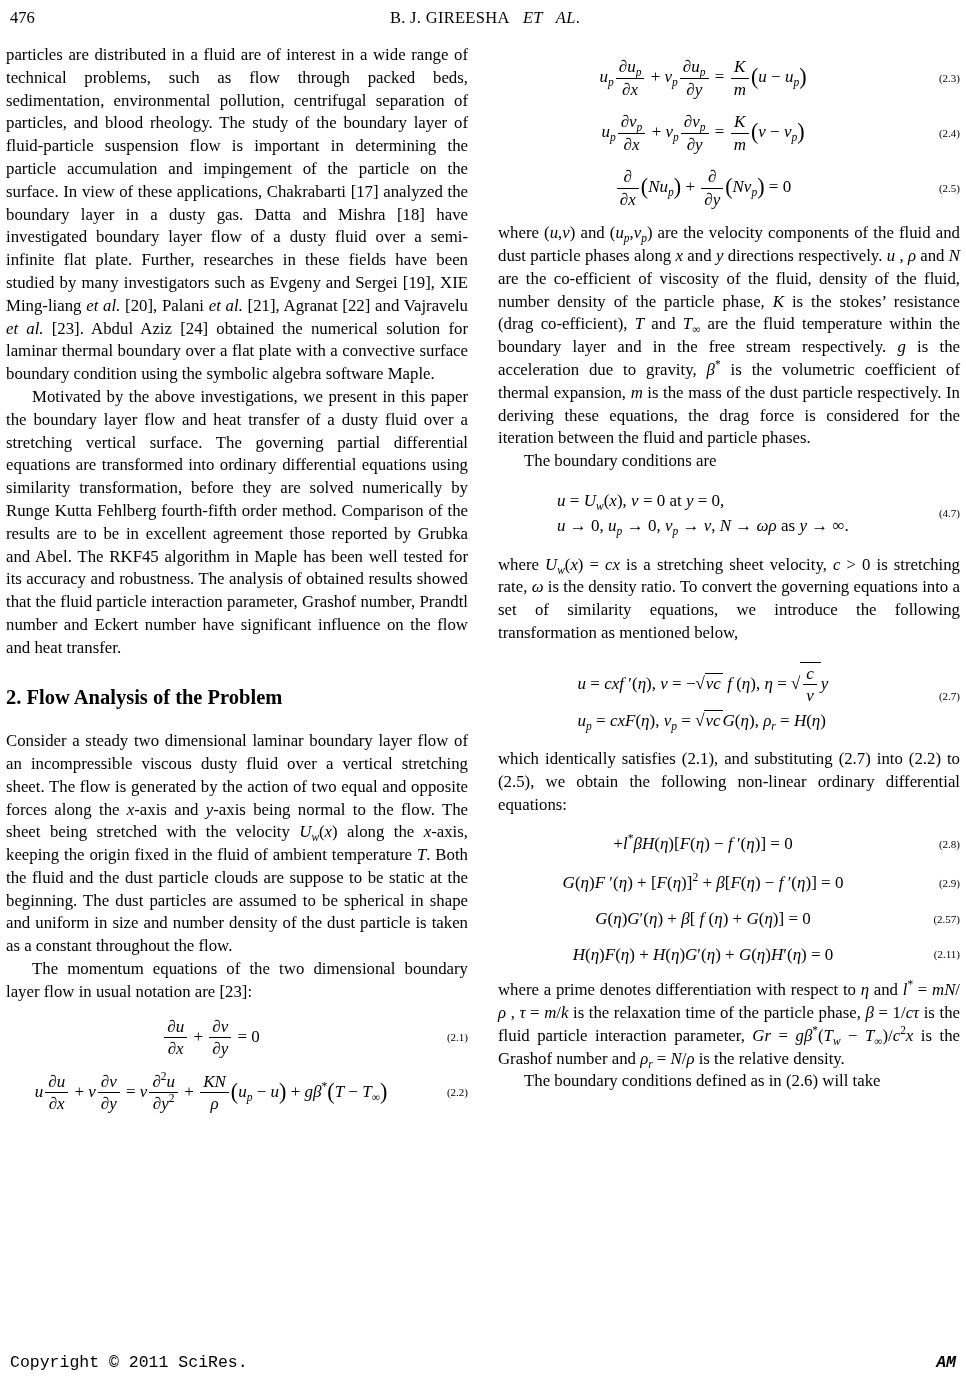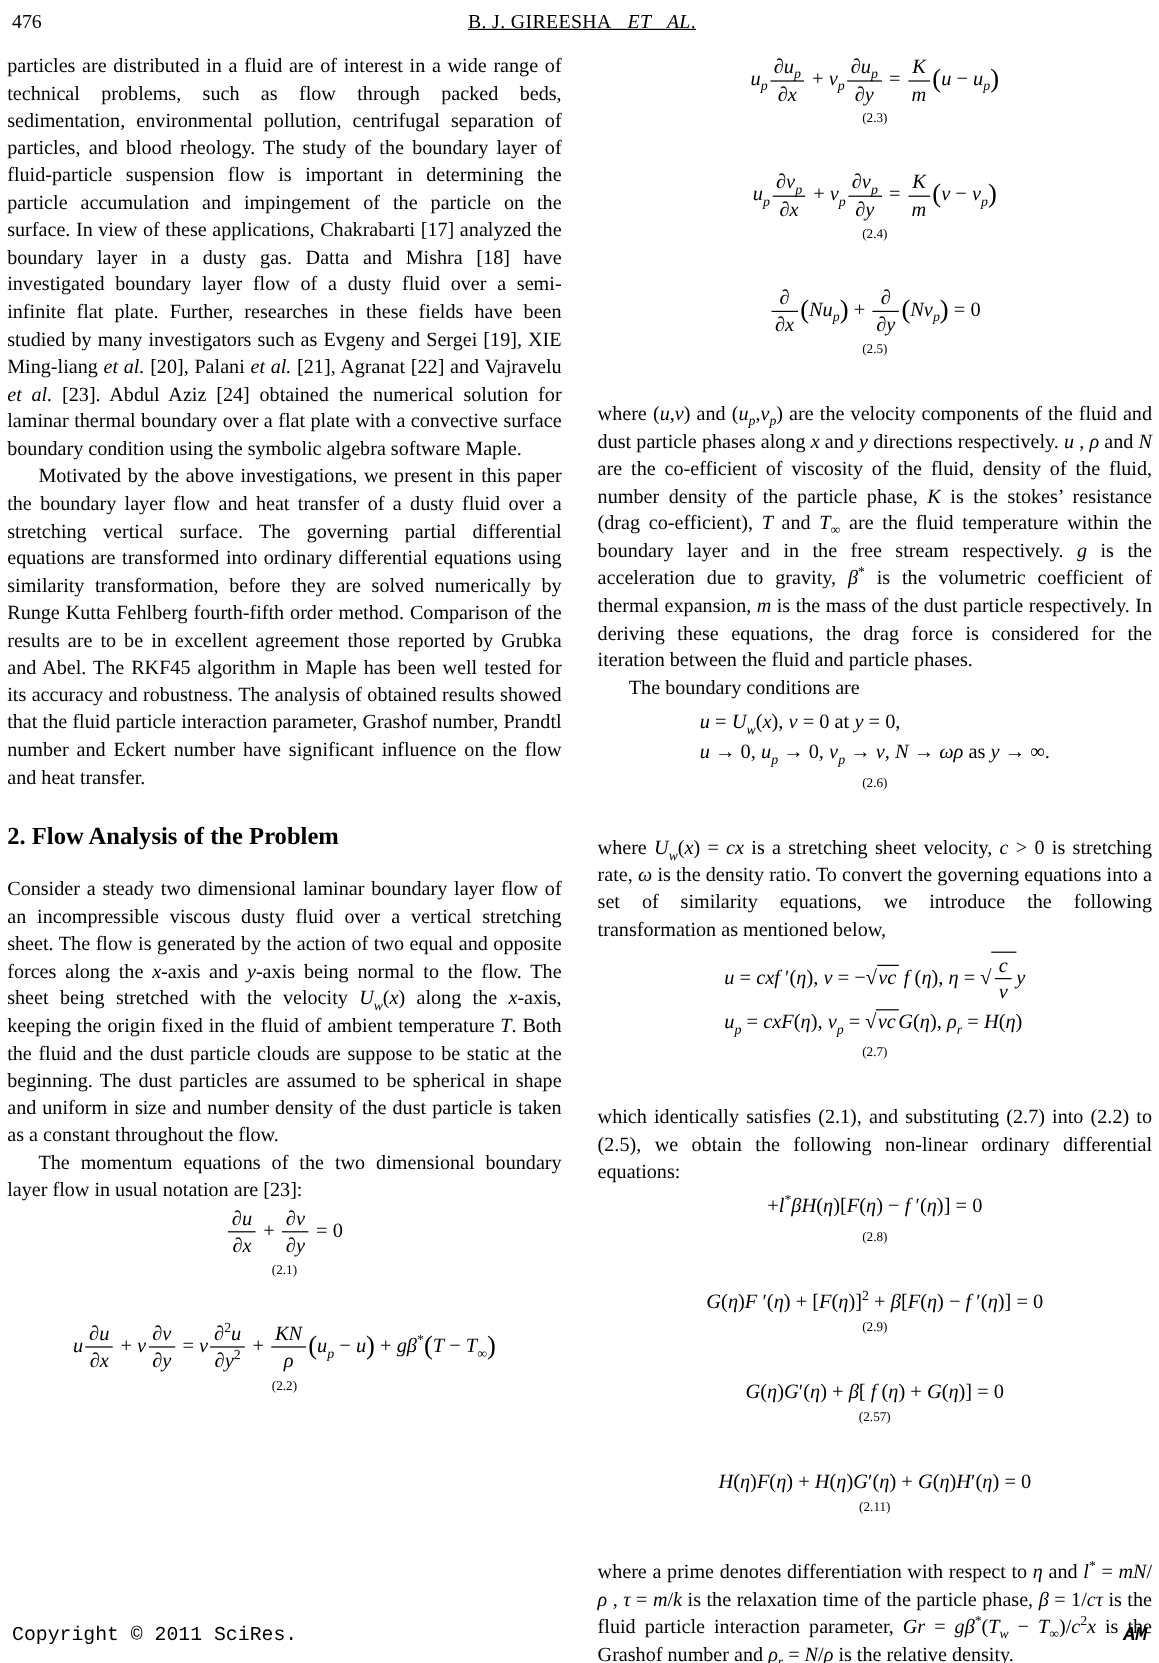--- a/index.html
+++ b/index.html
@@ -11,43 +11,42 @@
     box-sizing:border-box;
     padding:8px 6px 0 6px;
     overflow:hidden;
   }
   .pg-header{
     display:flex;align-items:center;
     font-size:16.5px;
     gap:18px;
   }
   .pg-header .pg-num{flex:0 0 70px;text-align:left;padding-left:4px;}
-  .pg-header .running-head{flex:1;text-align:center;letter-spacing:.3px;text-decoration:underline;}
+  .pg-header .running-head{flex:1;text-align:center;letter-spacing:.3px;}
   .pg-header .pg-spacer{flex:0 0 70px;}
   .columns{
     display:flex;gap:30px;
     margin-top:16px;
   }
   .col{
     width:467px;
     font-size:16.8px;line-height:22.8px;
     text-align:justify;
   }
   .para{margin:0;}
   .indent{text-indent:26px;}
   .section-heading{
     font-size:20.5px;font-weight:bold;
     margin:25px 0 21px 0;line-height:1.2;
     text-align:left;
   }
   
   .eq{
     display:flex;align-items:center;
-    margin:2px 0;
-    flex-direction:column;
+    margin:13px 0;
   }
   .eq .body{
     flex:1;text-align:center;
     font-size:17px;line-height:1.25;
   }
   .eq .num{
     flex:0 0 52px;text-align:right;font-size:11px;
   }
   .eq .ln{display:block;text-align:left;margin:4px 0;}
   .eq .lines{display:inline-block;text-align:left;}
@@ -115,21 +114,21 @@
       <div class="eq">
         <span class="body"><span class="fr"><span class="t">∂</span><span class="b">∂<i>x</i></span></span><span class="lp">(</span><i>Nu<sub>p</sub></i><span class="lp">)</span> + <span class="fr"><span class="t">∂</span><span class="b">∂<i>y</i></span></span><span class="lp">(</span><i>Nv<sub>p</sub></i><span class="lp">)</span> = 0</span>
         <span class="num">(2.5)</span>
       </div>
 
       <p class="para">where (<i>u</i>,<i>v</i>) and (<i>u<sub>p</sub></i>,<i>v<sub>p</sub></i>) are the velocity components of the fluid and dust particle phases along <i>x</i> and <i>y</i> directions respectively. <i>u</i> , <i>ρ</i> and <i>N</i> are the co-efficient of viscosity of the fluid, density of the fluid, number density of the particle phase, <i>K</i> is the stokes’ resistance (drag co-efficient), <i>T</i> and <i>T</i><sub>∞</sub> are the fluid temperature within the boundary layer and in the free stream respectively. <i>g</i> is the acceleration due to gravity, <i>β</i><sup>*</sup> is the volumetric coefficient of thermal expansion, <i>m</i> is the mass of the dust particle respectively. In deriving these equations, the drag force is considered for the iteration between the fluid and particle phases.</p>
       <p class="para indent">The boundary conditions are</p>
 
       <div class="eq">
         <span class="body"><span class="lines"><span class="ln"><i>u</i> = <i>U<sub>w</sub></i>(<i>x</i>), <i>v</i> = 0 at <i>y</i> = 0,</span><span class="ln"><i>u</i> → 0, <i>u<sub>p</sub></i> → 0, <i>v<sub>p</sub></i> → <i>v</i>, <i>N</i> → <i>ωρ</i> as <i>y</i> → ∞.</span></span></span>
-        <span class="num">(2.6)</span>
+        <span class="num">(4.7)</span>
       </div>
 
       <p class="para">where <i>U<sub>w</sub></i>(<i>x</i>) = <i>cx</i> is a stretching sheet velocity, <i>c</i> &gt; 0 is stretching rate, <i>ω</i> is the density ratio. To convert the governing equations into a set of similarity equations, we introduce the following transformation as mentioned below,</p>
 
       <div class="eq">
         <span class="body"><span class="lines"><span class="ln"><i>u</i> = <i>cxf</i> ′(<i>η</i>), <i>v</i> = −<span class="sq">√</span><span class="rad"><i>vc</i></span> <i>f</i> (<i>η</i>), <i>η</i> = <span class="sq">√</span><span class="rad"><span class="fr"><span class="t"><i>c</i></span><span class="b"><i>v</i></span></span></span><i>y</i></span><span class="ln"><i>u<sub>p</sub></i> = <i>cxF</i>(<i>η</i>), <i>v<sub>p</sub></i> = <span class="sq">√</span><span class="rad"><i>vc</i></span><i>G</i>(<i>η</i>), <i>ρ<sub>r</sub></i> = <i>H</i>(<i>η</i>)</span></span></span>
         <span class="num">(2.7)</span>
       </div>
 
       <p class="para">which identically satisfies (2.1), and substituting (2.7) into (2.2) to (2.5), we obtain the following non-linear ordinary differential equations:</p>

